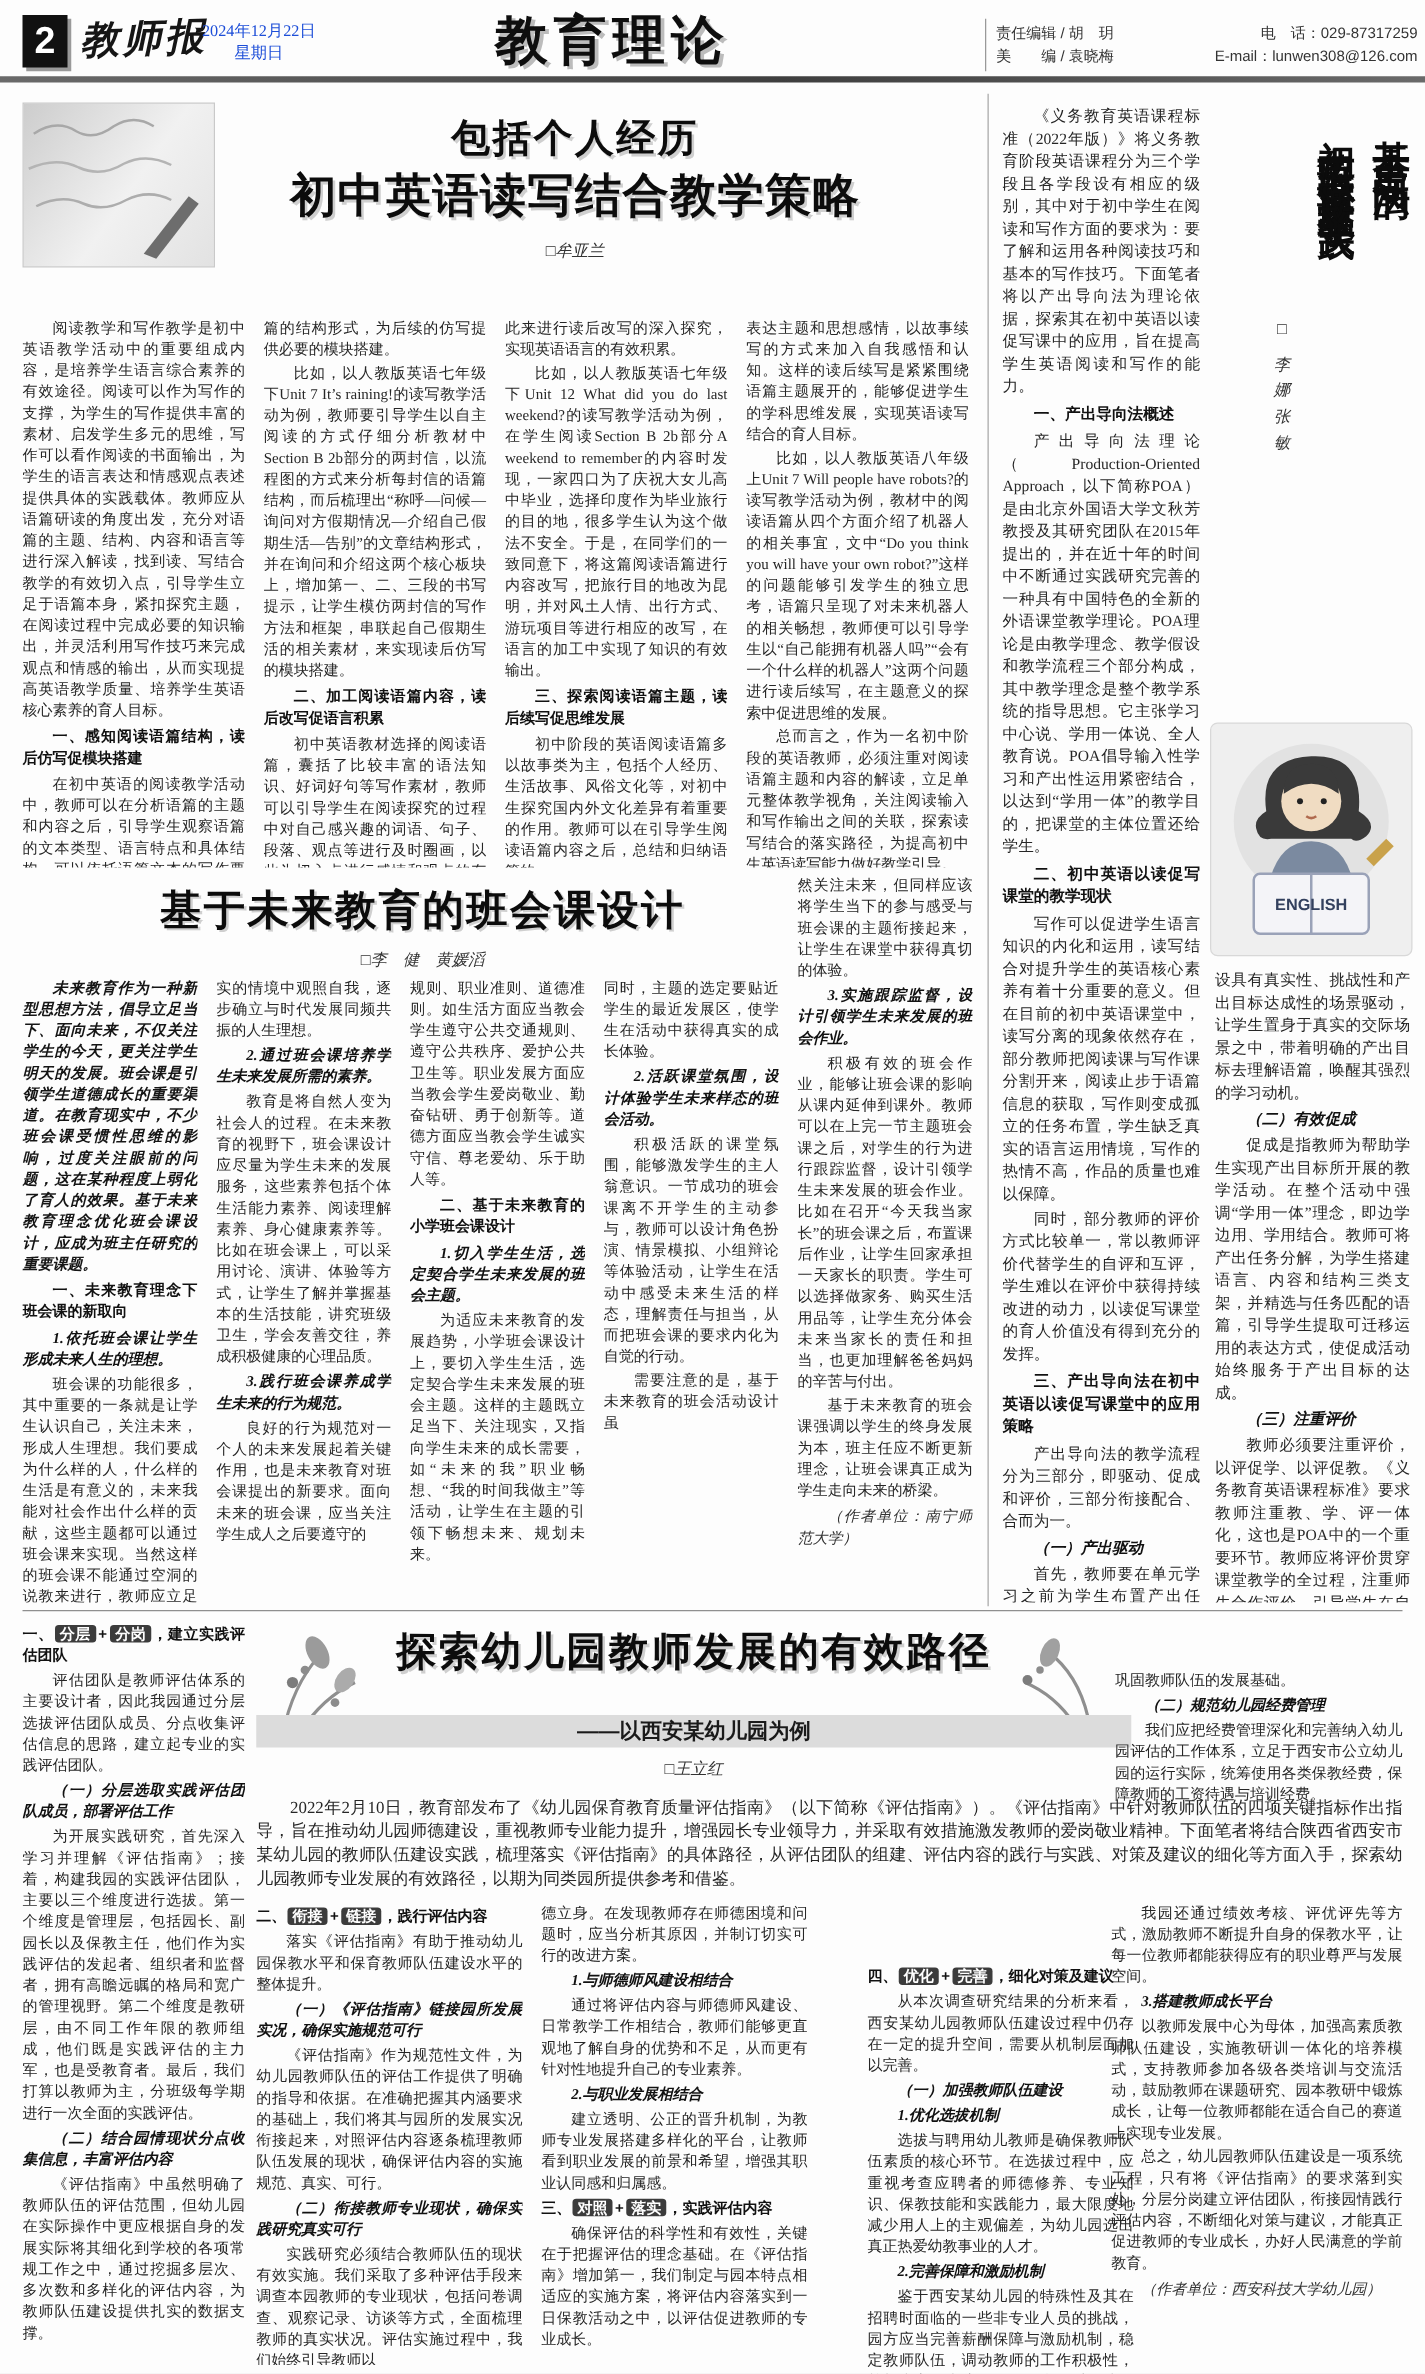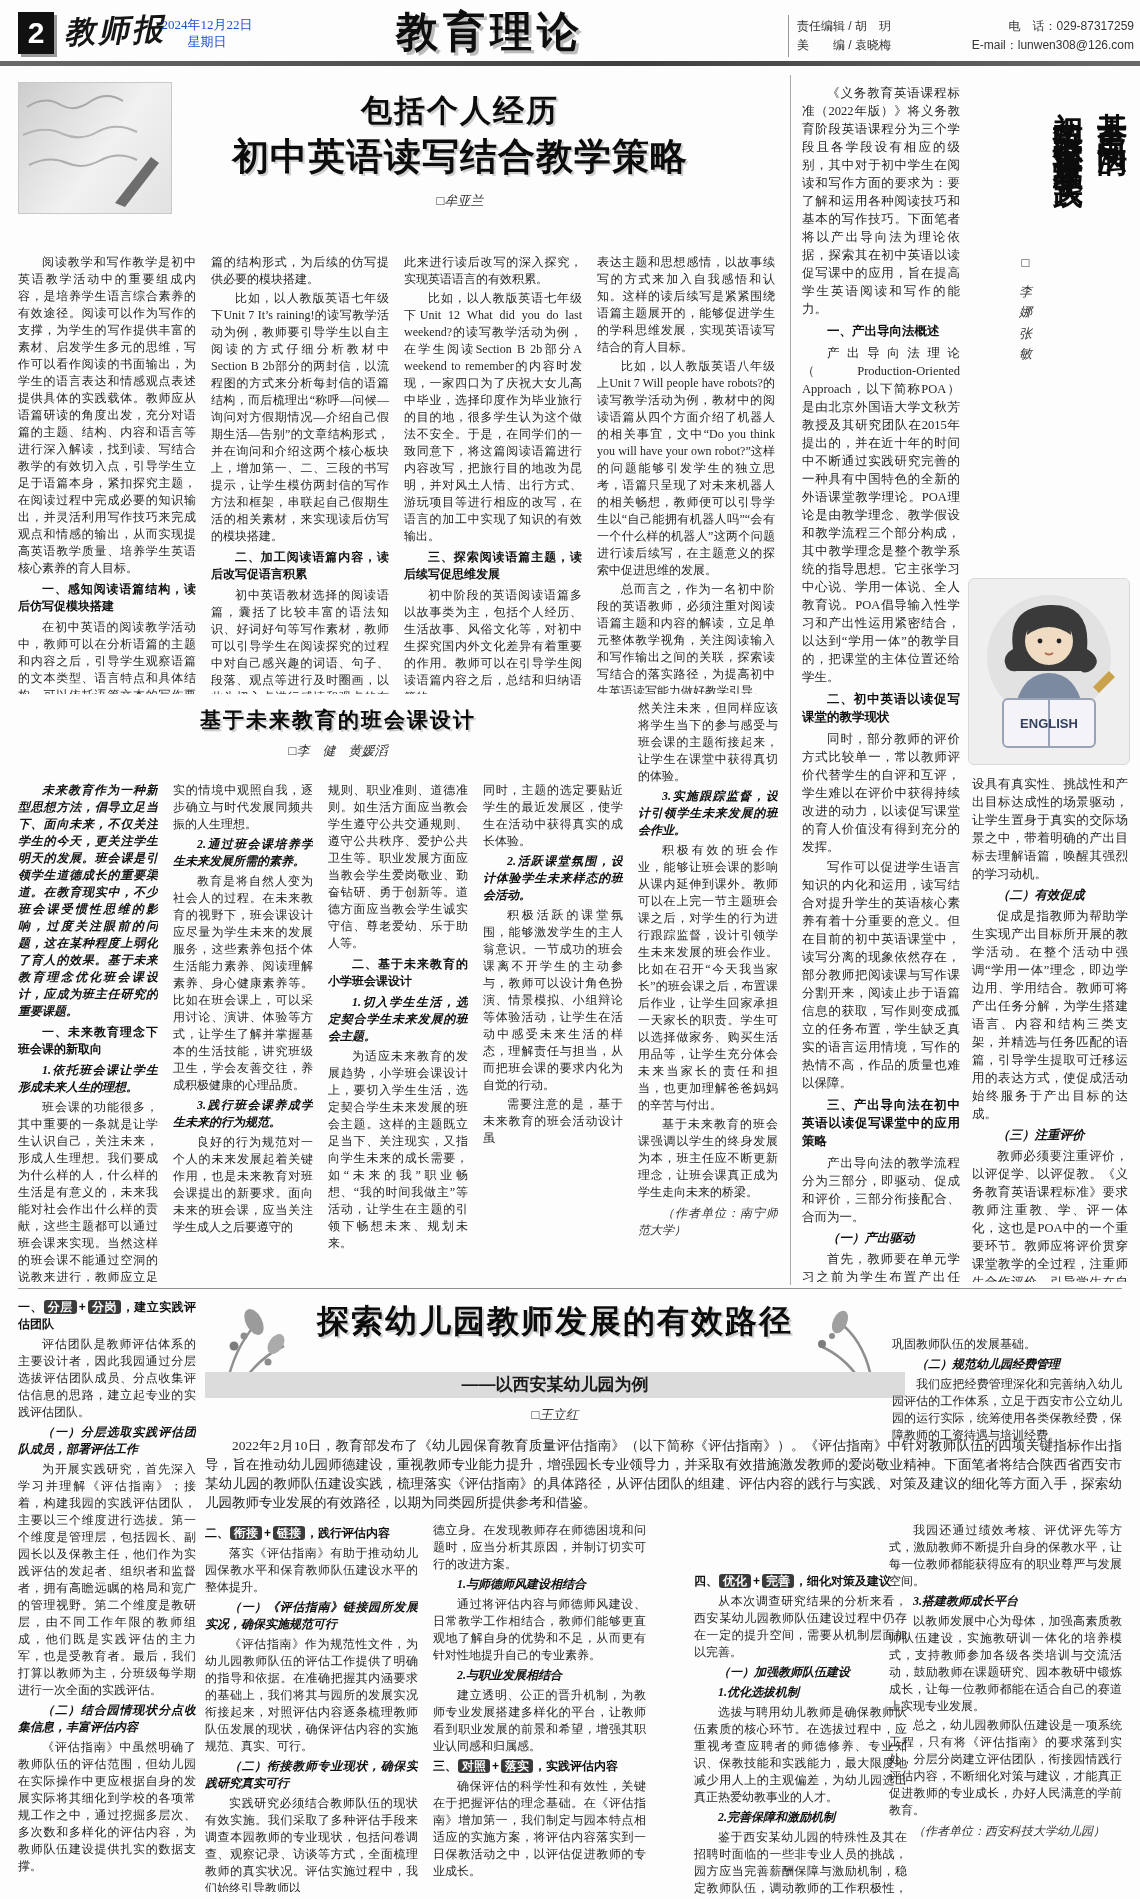--- a/index.html
+++ b/index.html
@@ -38,21 +38,21 @@
   .tagh{font-weight:bold;margin:3px 0;text-indent:0;color:#111;
         font-family:"Liberation Sans","DejaVu Sans",sans-serif;}
   .tag{background:#3c3c3c;color:#fff;border-radius:3px;padding:0 4px;margin:0 1px;font-weight:bold;}
   .tplus{font-weight:bold;margin:0 1px;}
   
   .a1t1{font-family:"Liberation Sans","DejaVu Sans",sans-serif;font-weight:900;font-size:31px;
         text-align:center;color:#0c0c0c;text-shadow:2px 2px 0 #cfcfcf;letter-spacing:2px;}
   .a1t2{font-family:"Liberation Sans","DejaVu Sans",sans-serif;font-weight:900;font-size:37px;
         text-align:center;color:#0c0c0c;text-shadow:2px 2px 0 #cfcfcf;letter-spacing:1px;}
   .byline{text-align:center;font-style:italic;font-size:13px;color:#333;}
-  .a3t{font-family:"Liberation Sans","DejaVu Sans",sans-serif;font-weight:900;font-size:21px;
+  .a3t{font-family:"Liberation Sans","DejaVu Sans",sans-serif;font-weight:900;font-size:33px;
        text-align:center;color:#0c0c0c;text-shadow:2px 2px 0 #cfcfcf;letter-spacing:2px;}
   .a4t{font-family:"Liberation Sans","DejaVu Sans",sans-serif;font-weight:900;font-size:32px;
        text-align:center;color:#0c0c0c;text-shadow:2px 2px 0 #cfcfcf;letter-spacing:2px;}
   .a4sub{background:#dcdcdc;text-align:center;font-weight:bold;font-size:17px;line-height:26px;color:#1a1a1a;
        font-family:"Liberation Sans","DejaVu Sans",sans-serif;}
   
   .vtitle{writing-mode:vertical-rl;text-orientation:upright;
         font-family:"Liberation Sans","DejaVu Sans",sans-serif;font-weight:900;font-size:30px;
         line-height:44px;letter-spacing:5px;color:#0c0c0c;}
   .vby{writing-mode:vertical-rl;text-orientation:upright;font-size:13px;font-style:italic;
@@ -141,22 +141,22 @@
       <line x1="80" y1="120" x2="80" y2="168" stroke="#9aa2b8" stroke-width="2"></line>
       <text x="80" y="149" text-anchor="middle" font-family="Liberation Sans, DejaVu Sans, sans-serif" font-size="13" font-weight="bold" fill="#33405e">ENGLISH</text>
       <path d="M124 108 l16 -16 l6 6 l-16 16 z" fill="#c9a24b"></path>
     </svg>
   </div>
   <div class="abs col railcol" style="left:802px;top:84px;width:158px;height:1198px;">
       <div class="blk p">《义务教育英语课程标准（2022年版）》将义务教育阶段英语课程分为三个学段且各学段设有相应的级别，其中对于初中学生在阅读和写作方面的要求为：要了解和运用各种阅读技巧和基本的写作技巧。下面笔者将以产出导向法为理论依据，探索其在初中英语以读促写课中的应用，旨在提高学生英语阅读和写作的能力。</div>
       <div class="blk h">一、产出导向法概述</div>
       <div class="blk p">产出导向法理论（Production-Oriented Approach，以下简称POA）是由北京外国语大学文秋芳教授及其研究团队在2015年提出的，并在近十年的时间中不断通过实践研究完善的一种具有中国特色的全新的外语课堂教学理论。POA理论是由教学理念、教学假设和教学流程三个部分构成，其中教学理念是整个教学系统的指导思想。它主张学习中心说、学用一体说、全人教育说。POA倡导输入性学习和产出性运用紧密结合，以达到“学用一体”的教学目的，把课堂的主体位置还给学生。</div>
       <div class="blk h">二、初中英语以读促写课堂的教学现状</div>
+      <div class="blk p">写作可以促进学生语言知识的内化和运用，读写结合对提升学生的英语核心素养有着十分重要的意义。但在目前的初中英语课堂中，读写分离的现象依然存在，部分教师把阅读课与写作课分割开来，阅读止步于语篇信息的获取，写作则变成孤立的任务布置，学生缺乏真实的语言运用情境，写作的热情不高，作品的质量也难以保障。</div>
       <div class="blk p">同时，部分教师的评价方式比较单一，常以教师评价代替学生的自评和互评，学生难以在评价中获得持续改进的动力，以读促写课堂的育人价值没有得到充分的发挥。</div>
-      <div class="blk p">写作可以促进学生语言知识的内化和运用，读写结合对提升学生的英语核心素养有着十分重要的意义。但在目前的初中英语课堂中，读写分离的现象依然存在，部分教师把阅读课与写作课分割开来，阅读止步于语篇信息的获取，写作则变成孤立的任务布置，学生缺乏真实的语言运用情境，写作的热情不高，作品的质量也难以保障。</div>
       <div class="blk h">三、产出导向法在初中英语以读促写课堂中的应用策略</div>
       <div class="blk p">产出导向法的教学流程分为三部分，即驱动、促成和评价，三部分衔接配合、合而为一。</div>
       <div class="blk hk">（一）产出驱动</div>
       <div class="blk p">首先，教师要在单元学习之前为学生布置产出任务，让学生在尝试产出的过程中发现自身的不足，从而激发学习的内驱力。其次，在课堂环节中，教师一定要创</div>
     </div>
   <div class="abs col railcol" style="left:972px;top:775px;width:156px;height:507px;">
       <div class="blk pc">设具有真实性、挑战性和产出目标达成性的场景驱动，让学生置身于真实的交际场景之中，带着明确的产出目标去理解语篇，唤醒其强烈的学习动机。</div>
       <div class="blk hk">（二）有效促成</div>
       <div class="blk p">促成是指教师为帮助学生实现产出目标所开展的教学活动。在整个活动中强调“学用一体”理念，即边学边用、学用结合。教师可将产出任务分解，为学生搭建语言、内容和结构三类支架，并精选与任务匹配的语篇，引导学生提取可迁移运用的表达方式，使促成活动始终服务于产出目标的达成。</div>
       <div class="blk hk">（三）注重评价</div>

